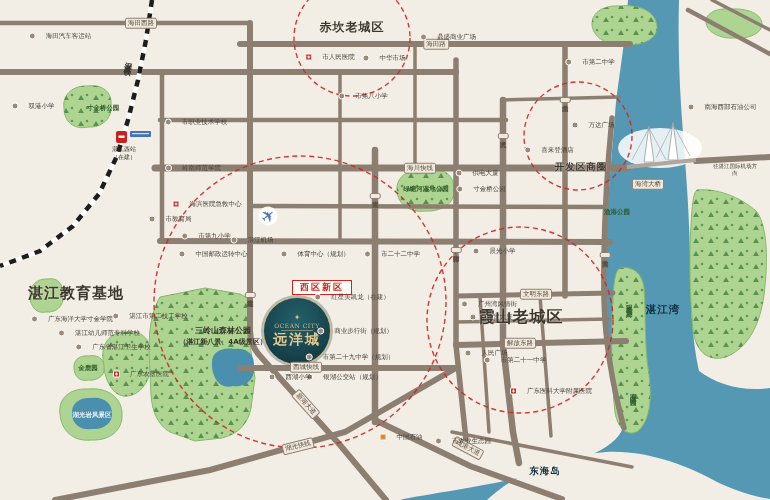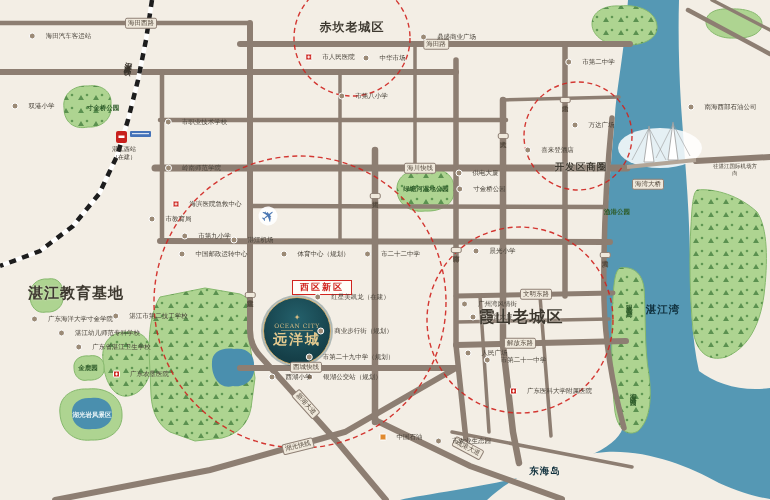--- a/index.html
+++ b/index.html
@@ -158,20 +158,24 @@
 
   <div id="labels">
 
     <div id="badge">西区新区</div>
     <div id="logo">
       <span class="logo-em">✦</span>
       <span class="logo-en">OCEAN CITY</span>
       <span class="logo-line"></span>
       <span class="logo-cn">远洋城</span>
     </div>
+    <div id="forest">
+      <span class="l1">三岭山森林公园</span>
+      <span class="l2">（湛江新八景、4A级景区）</span>
+    </div>
     <div id="rail-name">深湛高铁</div>
     <div id="station-label">
       <div>湛江西站</div>
       <div>（在建）</div>
     </div>
     <div id="edge-note">往湛江国际机场方向</div>
 
   <div class="dist" style="font-size: 12px; left: 352px; top: 27px;">赤坎老城区</div>
       <div class="dist" style="font-size: 9.5px; left: 581px; top: 167px;">开发区商圈</div>
       <div class="dist" style="font-size: 16px; left: 521px; top: 317px;">霞山老城区</div>

